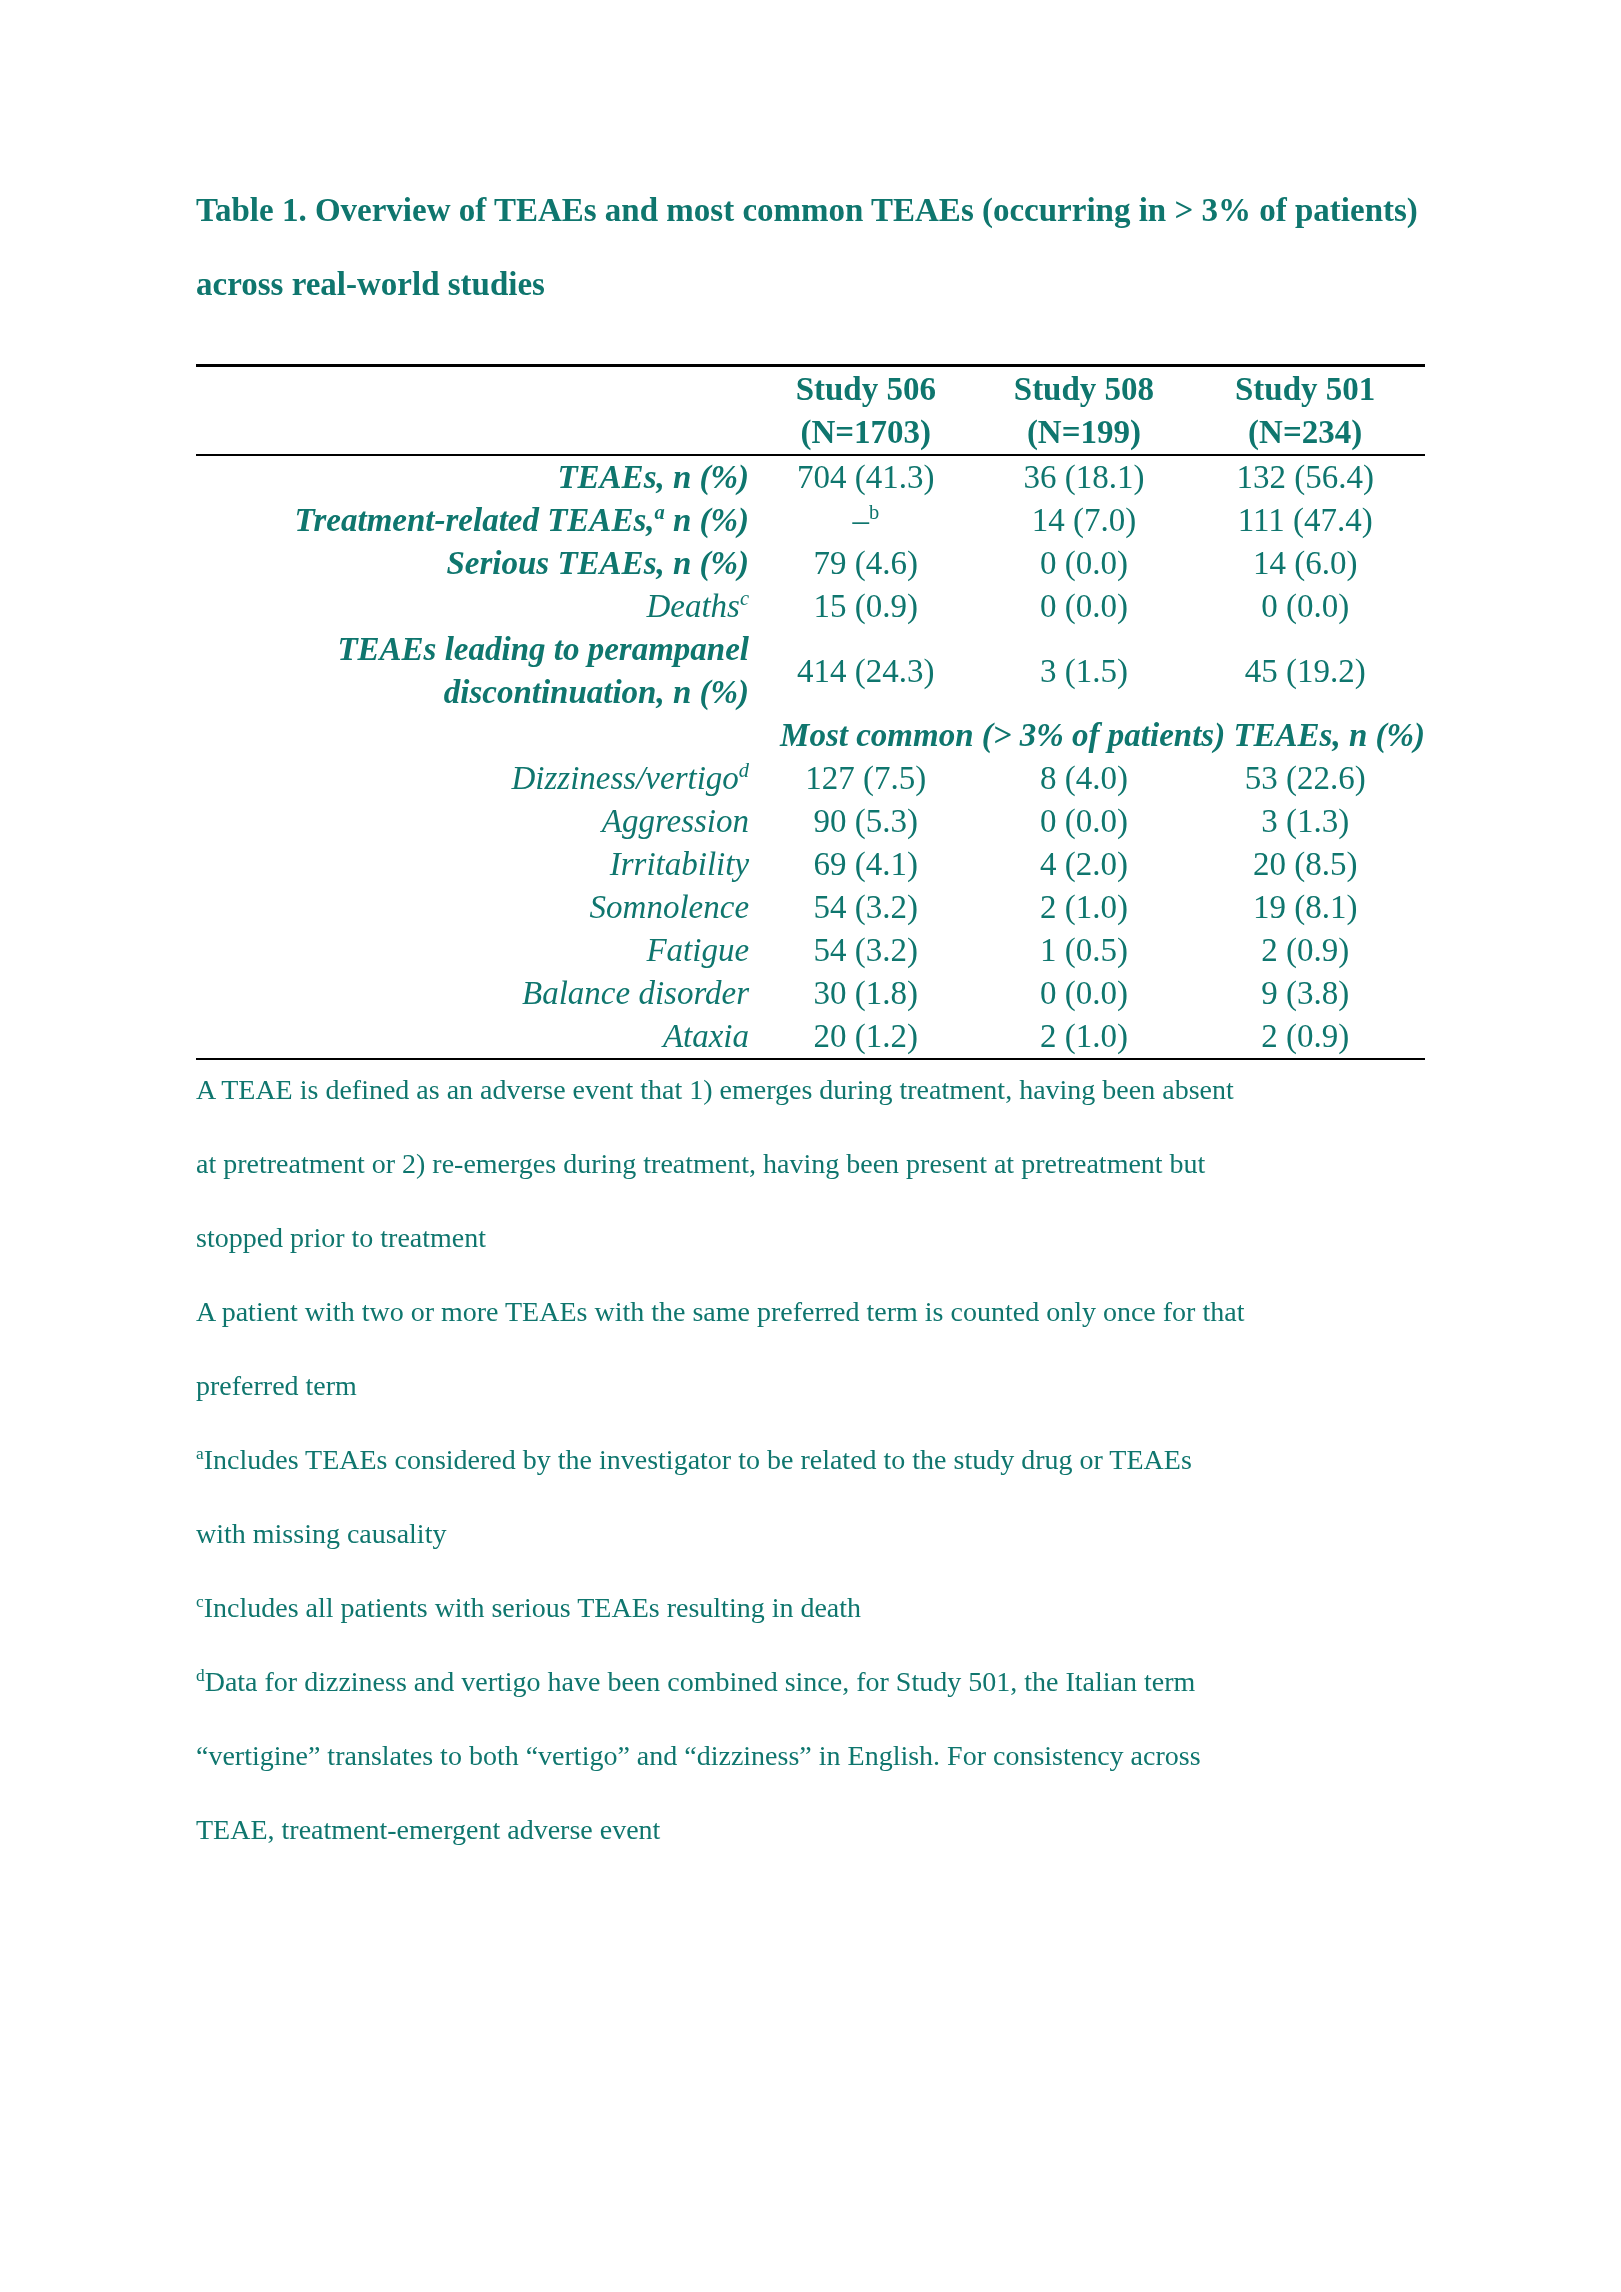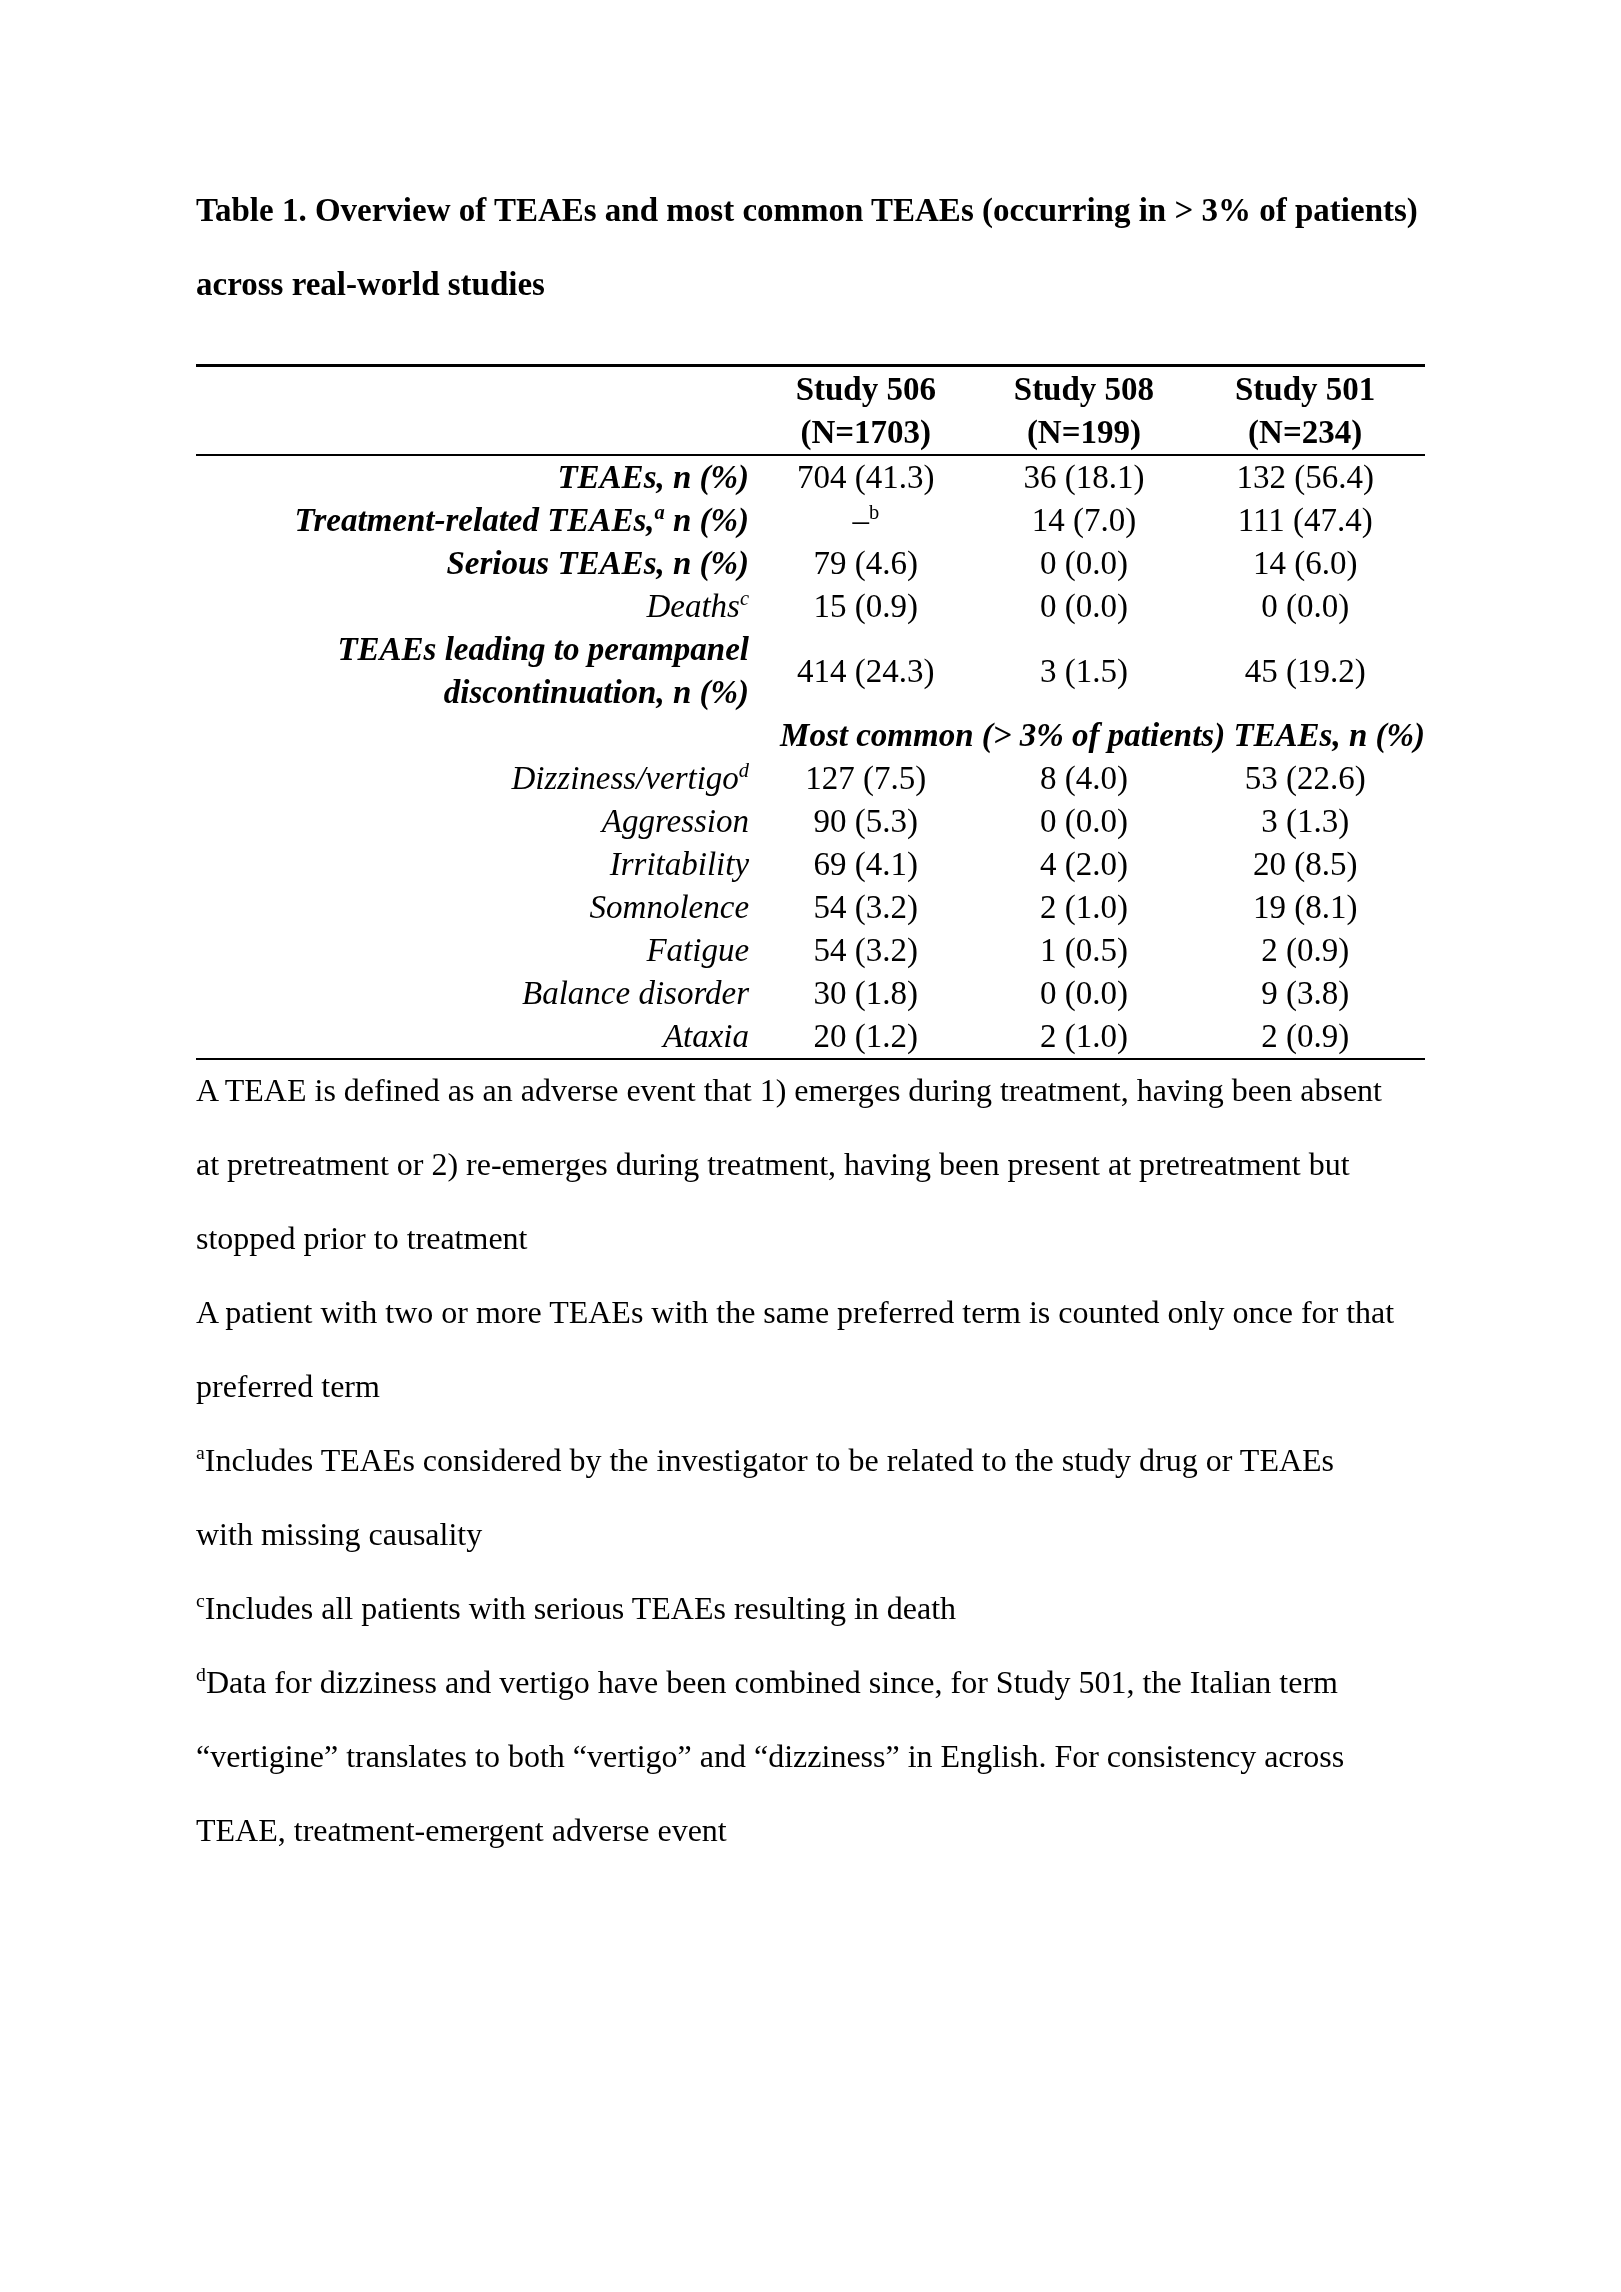--- a/index.html
+++ b/index.html
@@ -1,21 +1,21 @@
 <!DOCTYPE html>
 <html><head>
 <meta charset="utf-8">
 <style>
   html, body { margin: 0; padding: 0; background: #ffffff; }
   .page {
     position: relative;
     width: 1621px;
     height: 1880px;
     background: #ffffff;
-    color: #000000;
+    color: #0f766e;
     font-family: "Liberation Serif", serif;
     box-sizing: border-box;
     padding: 188px 196px 0 196px;
     overflow: hidden;
   }
   .title-line {
     font-size: 33px;
     font-weight: 700;
     line-height: 45px;
     white-space: nowrap;
@@ -53,21 +53,21 @@
   .data-table td.label.indent { padding-left: 49px; }
 
   sup {
     font-size: 0.62em;
     line-height: 0;
     vertical-align: super;
   }
 
   .footnotes { margin-top: 7.8px; }
   .fn-line {
-    font-size: 32px;
+    font-size: 28px;
     line-height: 44px;
     margin-bottom: 30px;
     white-space: nowrap;
   }
 </style>
 </head>
 <body>
 
 <div class="page">
   <div class="title-line">Table 1. Overview of TEAEs and most common TEAEs (occurring in &gt; 3% of patients)</div>

